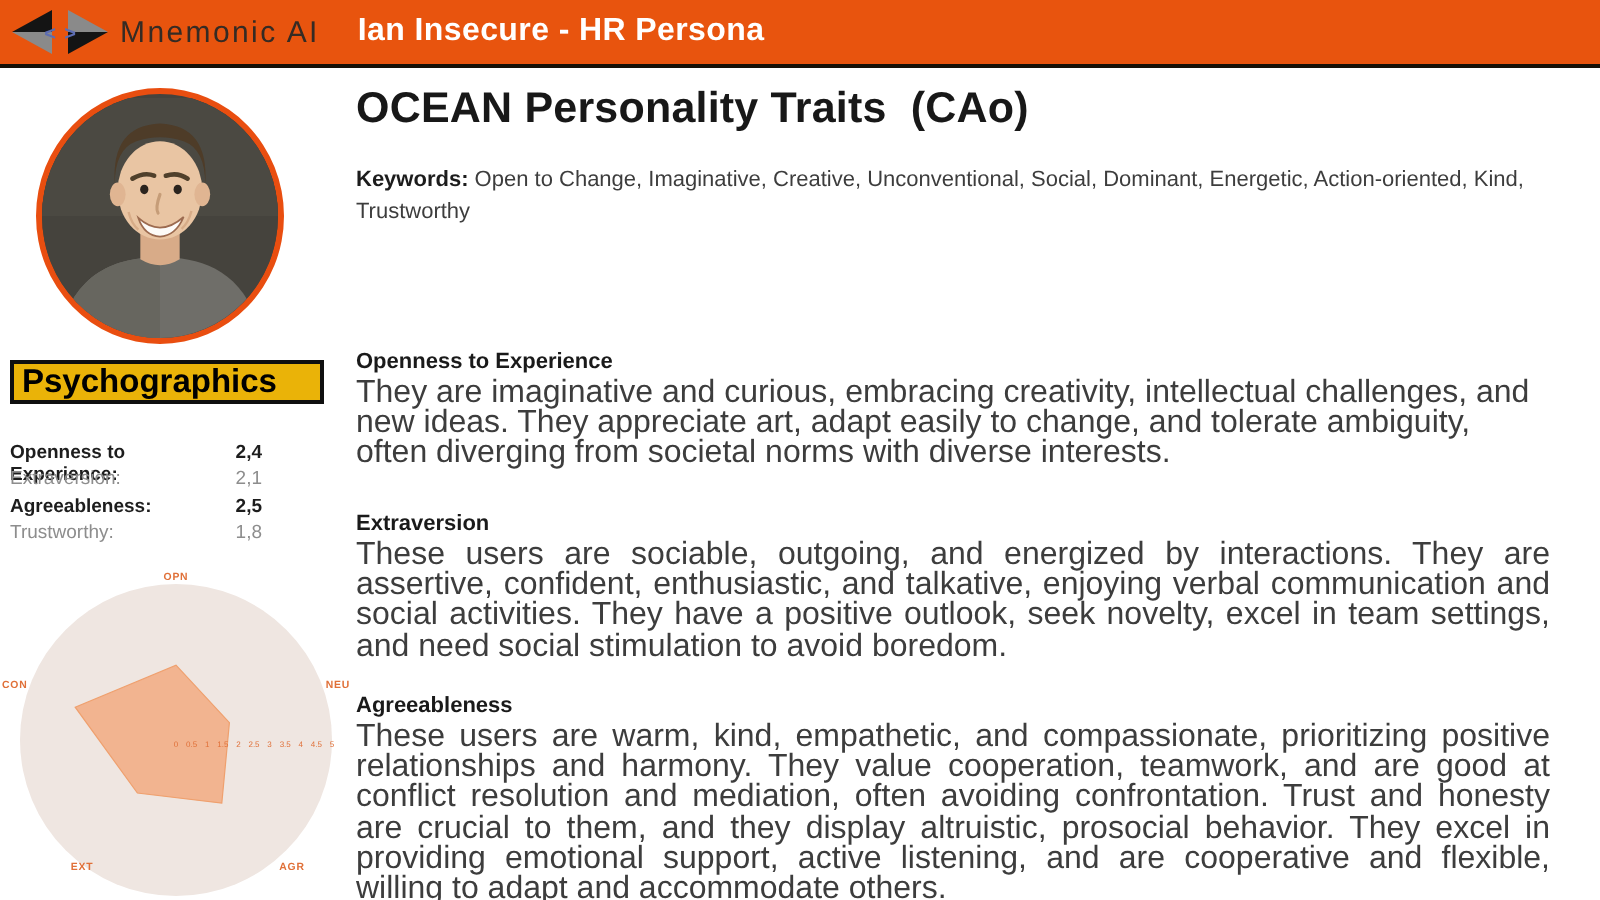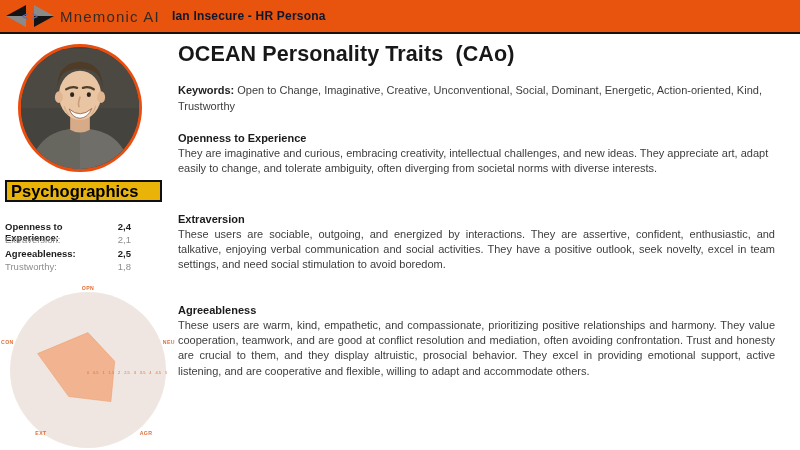--- a/index.html
+++ b/index.html
@@ -4,44 +4,44 @@
 <style>
   html,body{margin:0;padding:0;background:#ffffff;}
   .page{position:relative;width:800px;height:450px;background:#ffffff;overflow:hidden;
         font-family:"Liberation Sans","DejaVu Sans",sans-serif;}
 
   
   .header{position:absolute;left:0;top:0;width:800px;height:32px;background:#E8540E;
           border-bottom:2px solid #171006;display:flex;align-items:center;}
   .logo{margin-left:4px;flex:0 0 auto;display:block;}
   .brand{margin-left:4px;font-size:15px;font-weight:500;letter-spacing:1.2px;color:#352B24;}
-  .persona-title{margin-left:12px;font-size:12px;font-weight:700;color:#0f172a;letter-spacing:.2px;}
+  .persona-title{margin-left:19px;font-size:16px;font-weight:700;color:#ffffff;letter-spacing:.2px;}
 
   
   .avatar-wrap{position:absolute;left:18px;top:44px;width:124px;height:128px;border-radius:50%;
                border:3px solid #E94E10;overflow:hidden;background:#45433D;box-sizing:border-box;}
   .avatar-wrap svg{display:block;width:100%;height:100%;}
   .psych-box{position:absolute;left:5px;top:180px;width:157px;height:22px;box-sizing:border-box;
              background:#eab308;border:2px solid #0f0f0f;line-height:18px;padding-left:4px;
              font-size:16.5px;font-weight:800;color:#000;}
   .traits{position:absolute;left:5px;top:221px;width:126px;}
   .trait-row{display:flex;justify-content:space-between;font-size:9.5px;height:13.4px;line-height:11px;}
   .trait-row.em .t-label,.trait-row.em .t-value{font-weight:700;color:#1d1d1d;}
   .trait-row.dim .t-label,.trait-row.dim .t-value{font-weight:400;color:#8d8d8d;}
   .radar-wrap{position:absolute;left:0;top:282px;width:185px;height:168px;}
 
   
   .main{position:absolute;left:178px;top:0;width:597px;height:381px;}
   .doc-title{position:absolute;left:0;top:42px;font-size:21.5px;font-weight:700;color:#181818;
              white-space:pre-wrap;letter-spacing:.1px;}
   .keywords{position:absolute;left:0;top:83px;font-size:11px;line-height:15.5px;color:#3d3d3d;}
   .keywords b{color:#1c1c1c;}
-  .section{position:absolute;left:0;width:597px;}
+  .section{position:absolute;left:0;width:597px;margin-top:43px;}
   .sec-heading{font-size:11px;font-weight:700;color:#1a1a1a;line-height:15px;}
-  .sec-body{font-size:11px;line-height:15.2px;color:#3d3d3d;}
+  .sec-body{font-size:16px;line-height:15.2px;color:#3d3d3d;}
   .sec-body.justify{text-align:justify;}
 </style>
 </head>
 <body>
 
 <div class="page">
 
   <div class="header">
     <svg class="logo" width="52" height="26" viewBox="0 0 52 26">
       <polygon points="22,2 2,13 22,13" fill="#141414"></polygon>

